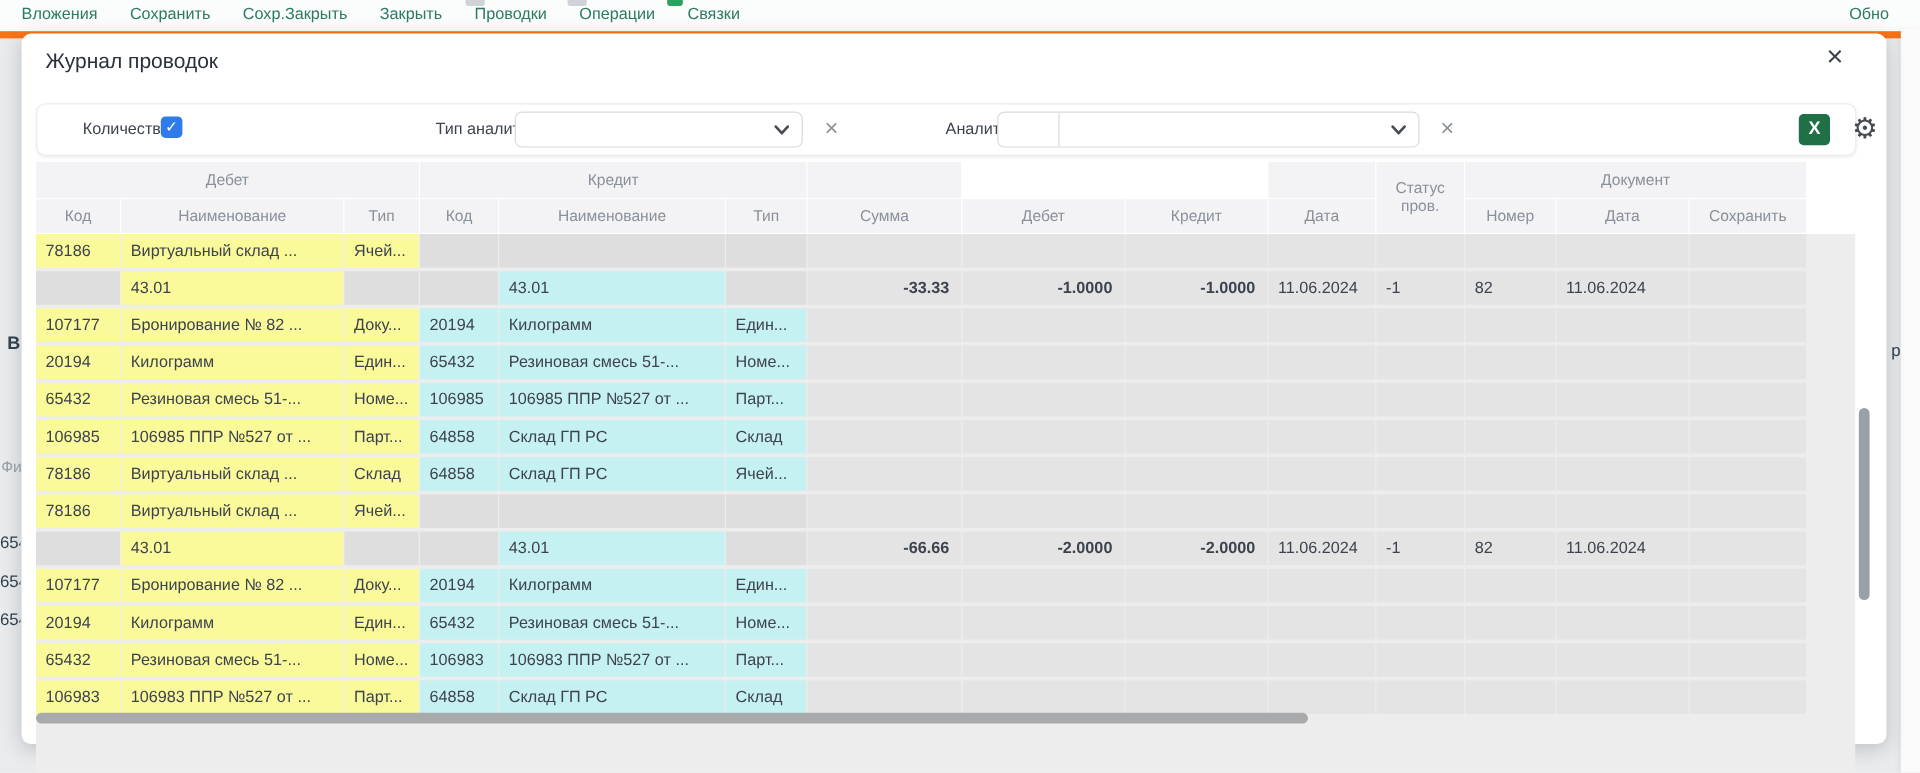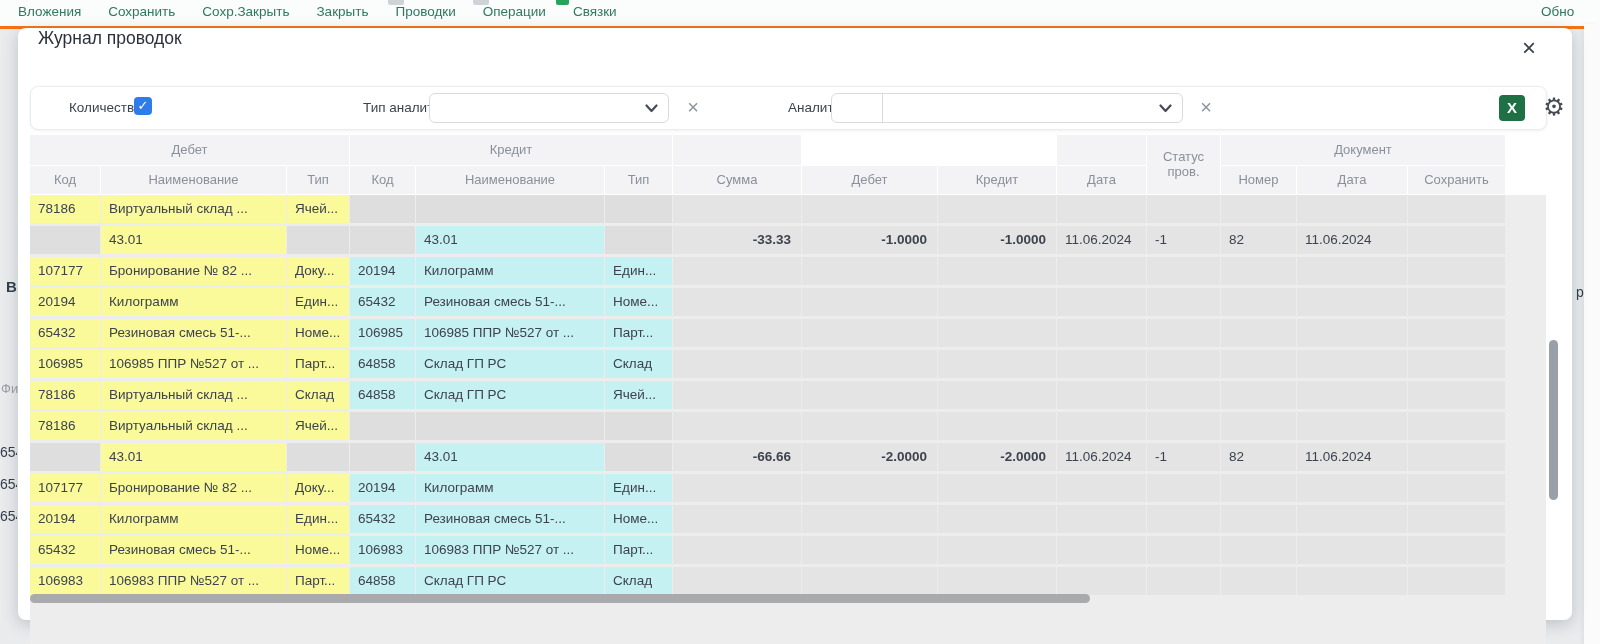--- a/index.html
+++ b/index.html
@@ -5,35 +5,35 @@
   html,body{margin:0;padding:0;}
   body{
     width:1600px;height:644px;position:relative;overflow:hidden;
     background:#e9ebed;
     font-family:"Liberation Sans","DejaVu Sans",sans-serif;
     -webkit-font-smoothing:antialiased;
   }
   
   .menubar{
     position:absolute;left:0;top:0;width:1600px;height:26px;
-    background:#fbfcfc;border-bottom:3px solid #f97316;
+    background:#fbfcfc;border-bottom:6px solid #f97316;
   }
   .menu-items{position:absolute;left:18px;top:4px;display:flex;gap:27px;}
   .menu-item{font-size:13.5px;color:var(--green);cursor:pointer;white-space:nowrap;}
   .menu-right{position:absolute;left:1541px;top:4px;font-size:13.5px;color:var(--green);white-space:nowrap;text-align:center;}
   .topfrag{position:absolute;top:0;height:5px;border-radius:0 0 2px 2px;}
   
   .frag{position:absolute;color:#32404e;font-size:14px;overflow:hidden;white-space:nowrap;}
   
   .dialog{
     position:absolute;left:18px;top:28px;width:1554px;height:592px;
     background:#ffffff;border-radius:8px;
     box-shadow:0 4px 16px rgba(40,50,60,.22);
   }
-  .dlg-title{position:absolute;left:20px;top:0;font-size:17.5px;color:#2b313b;}
+  .dlg-title{position:absolute;left:20px;top:13px;font-size:17.5px;color:#2b313b;}
   .dlg-close{position:absolute;left:1496px;top:6px;width:30px;height:30px;
     font-size:24px;line-height:28px;text-align:center;color:#3a4049;cursor:pointer;}
   
   .filterbar{
     position:absolute;left:12px;top:58px;width:1515px;height:42px;
     background:#fff;border:1px solid #ececee;border-radius:8px;
     box-shadow:0 1px 3px rgba(0,0,0,.06);
   }
   .flabel{position:absolute;top:13px;font-size:13.5px;color:#3d434e;white-space:nowrap;}
   .checkbox{position:absolute;left:103px;top:10px;width:18px;height:18px;border-radius:4px;

